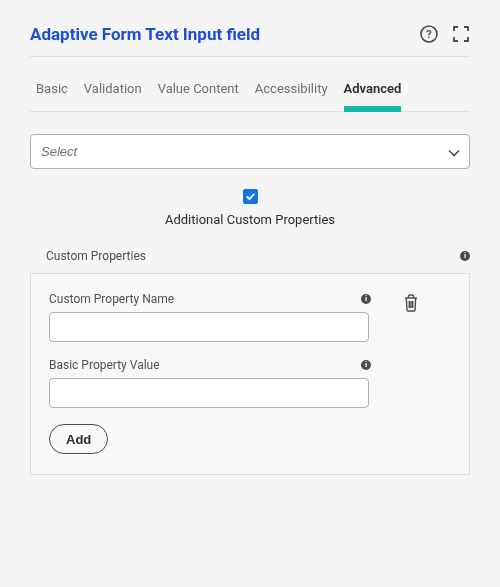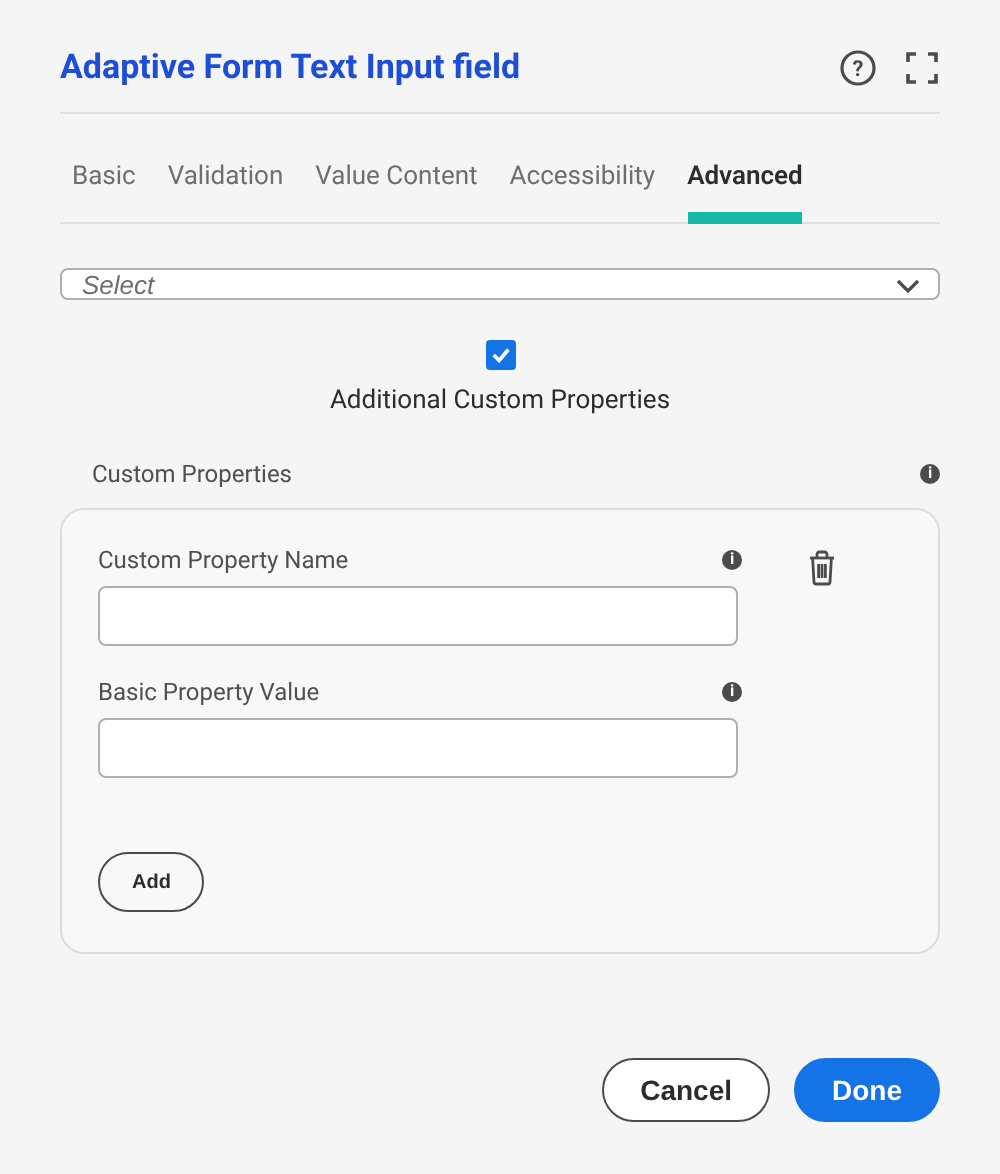--- a/index.html
+++ b/index.html
@@ -68,21 +68,21 @@
     color: #505050;
     margin-bottom: 8px;
     display: block;
   }
   .select-wrap {
     position: relative;
     margin-bottom: 20px;
   }
   .select {
     width: 100%;
-    height: 16px;
+    height: 35px;
     border: 1px solid #b0b0b0;
     border-radius: 4px;
     background: #fff;
     padding: 0 28px 0 10px;
     font-size: 13px;
     font-style: italic;
     color: #6e6e6e;
     appearance: none;
     cursor: pointer;
     text-align: left;
@@ -141,21 +141,21 @@
     font-weight: bold;
     display: inline-flex;
     align-items: center;
     justify-content: center;
     line-height: 1;
     cursor: pointer;
   }
   .panel {
     border: 1px solid #dcdcdc;
     background: #f8f8f8;
-    border-radius: 12px;
+    border-radius: 0;
     padding: 18px 18px 20px 18px;
     margin-bottom: 40px;
     position: relative;
   }
   .prop-field {
     margin-bottom: 16px;
   }
   .prop-label-row {
     display: flex;
     align-items: center;
@@ -182,25 +182,24 @@
     top: 20px;
     color: #4b4b4b;
     cursor: pointer;
   }
   .add-btn {
     height: 30px;
     padding: 4px 16px;
     border: 1.5px solid #4b4b4b;
     border-radius: 15px;
     background: transparent;
-    font-size: 10px;
+    font-size: 13px;
     font-weight: 600;
     color: #2c2c2c;
     cursor: pointer;
-    margin-top: 21px;
   }
   .footer {
     position: absolute;
     right: 30px;
     bottom: 26px;
     display: flex;
     gap: 12px;
   }
   .btn {
     height: 32px;
@@ -303,18 +302,14 @@
       <div class="prop-label-row">
         <span class="prop-label">Basic Property Value</span>
         <span class="info-icon">i</span>
       </div>
       <input type="text" class="text-input" value="" style="">
     </div>
 
     <button class="add-btn">Add</button>
   </div>
 
-  <div class="footer">
-    <button class="btn btn-cancel">Cancel</button>
-    <button class="btn btn-done">Done</button>
-  </div>
 
 </div>
 
 </body></html>

